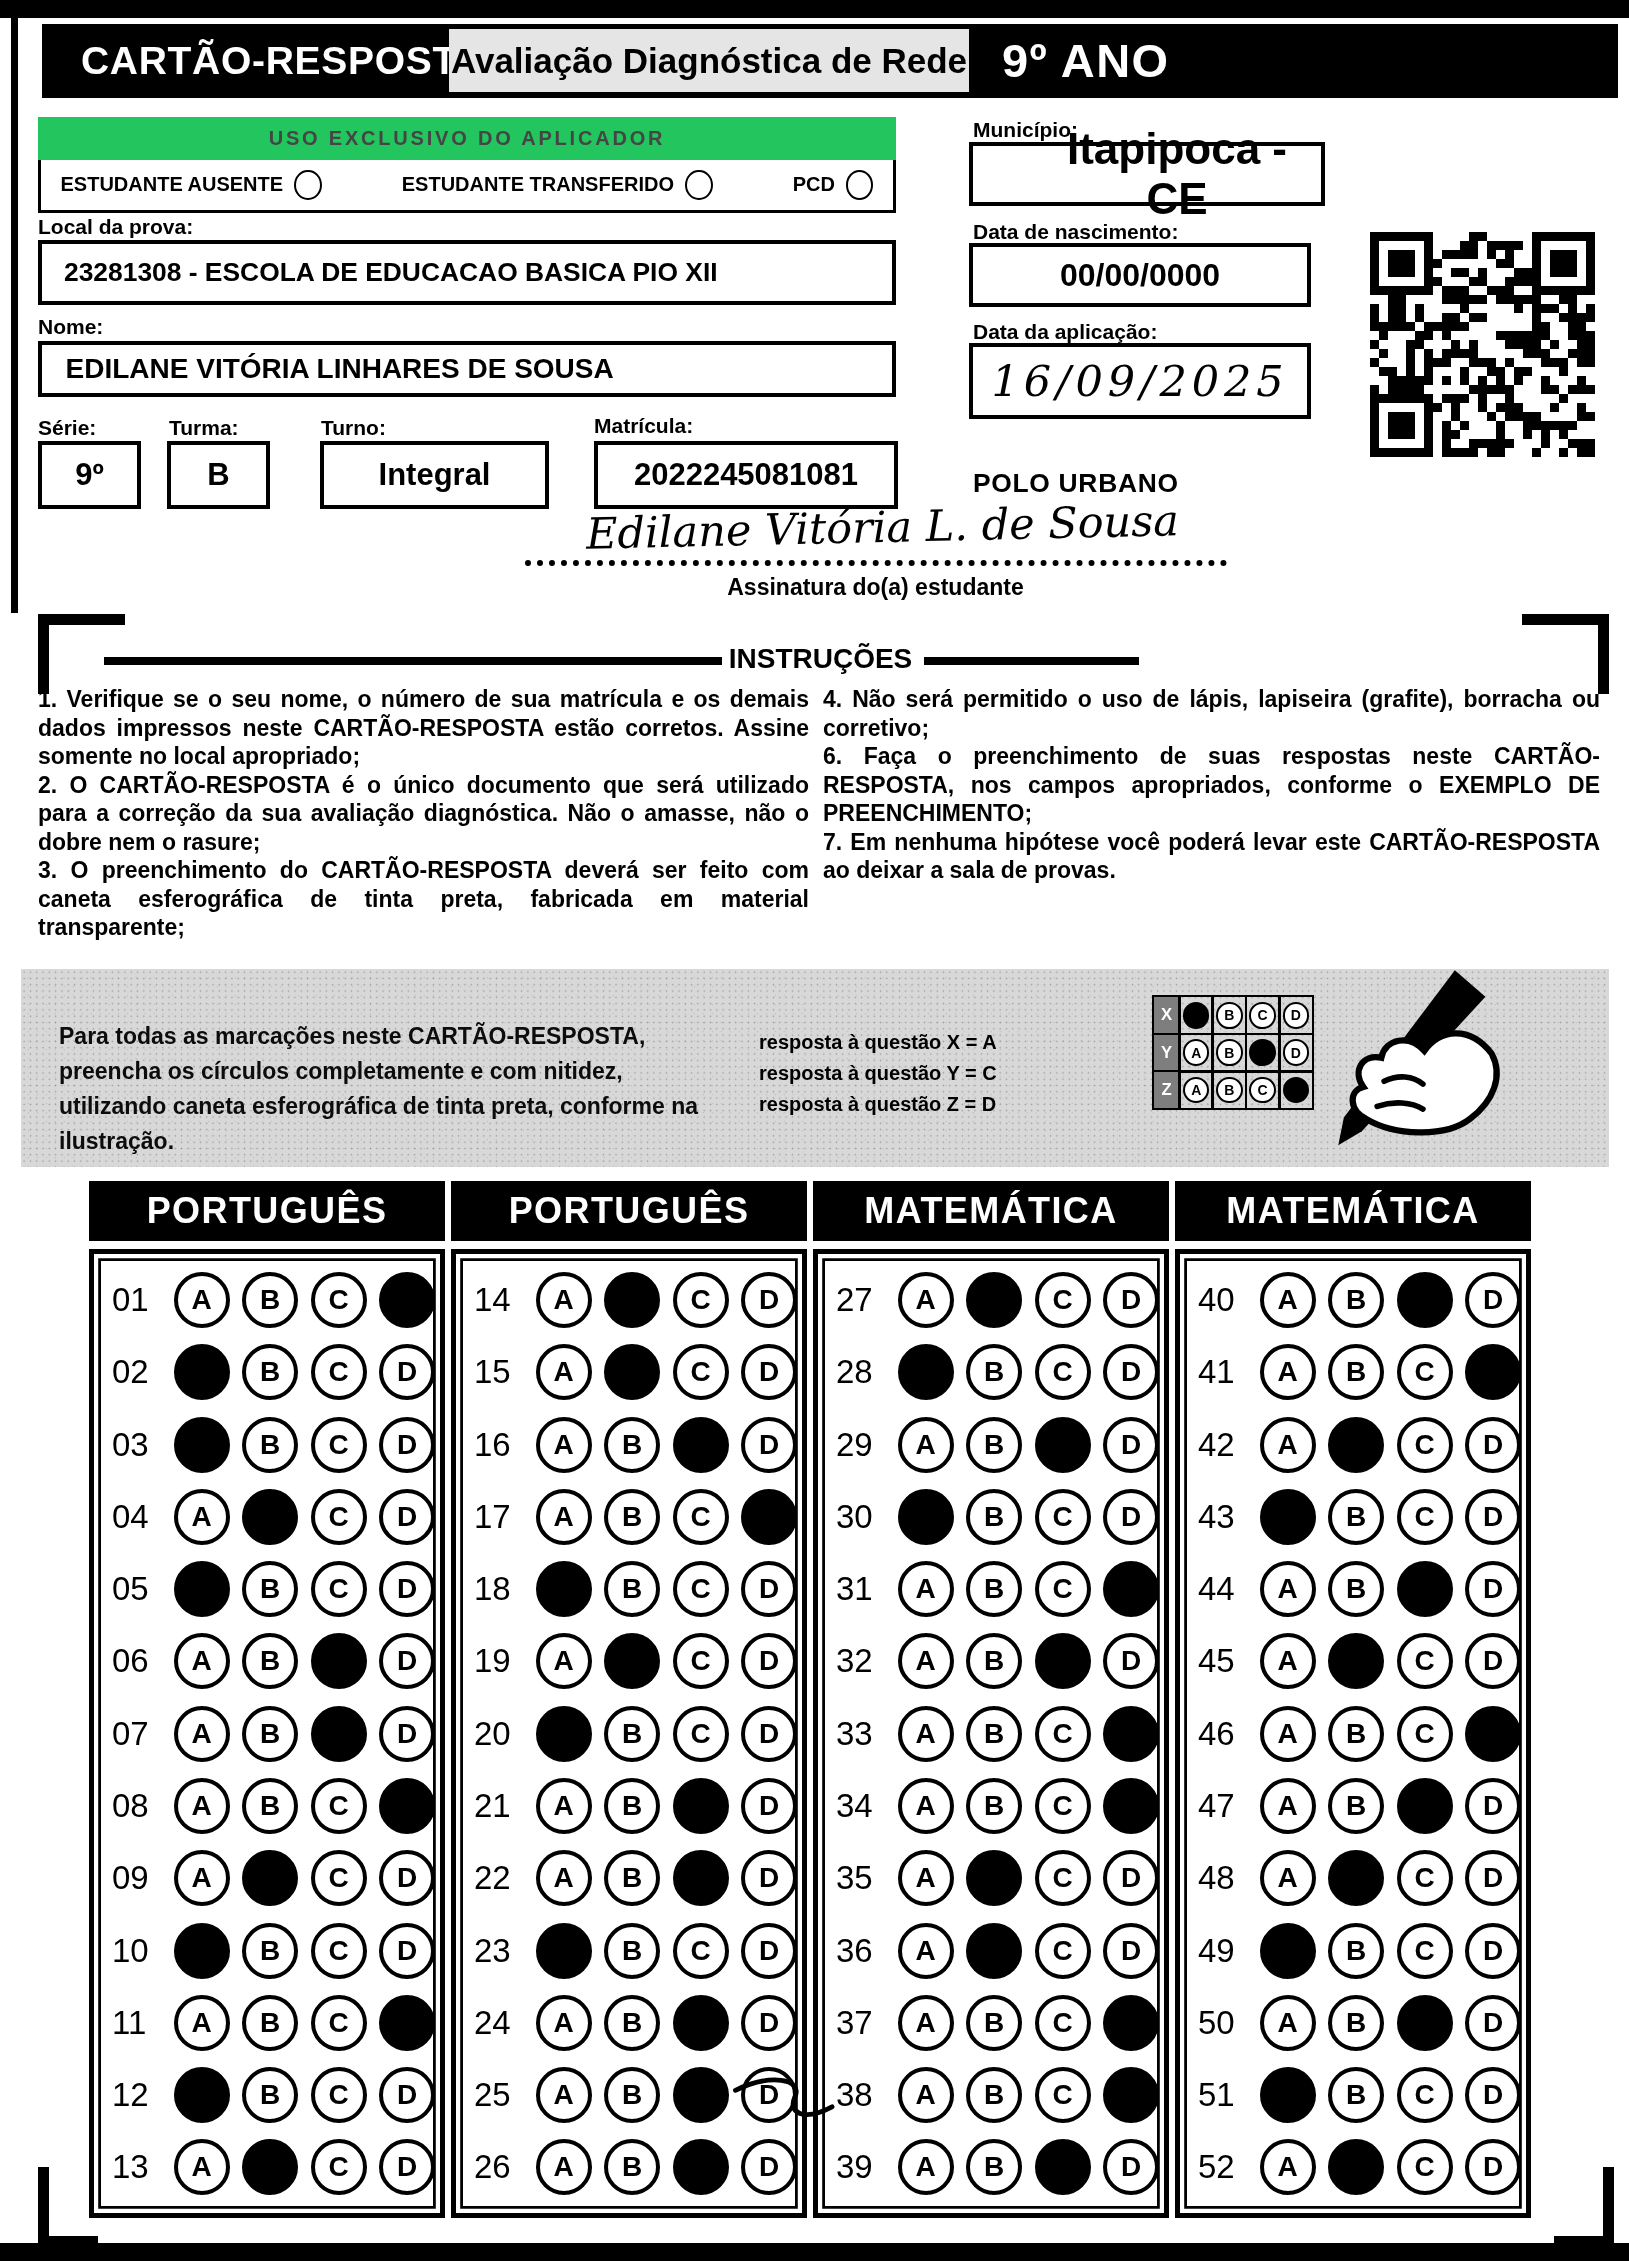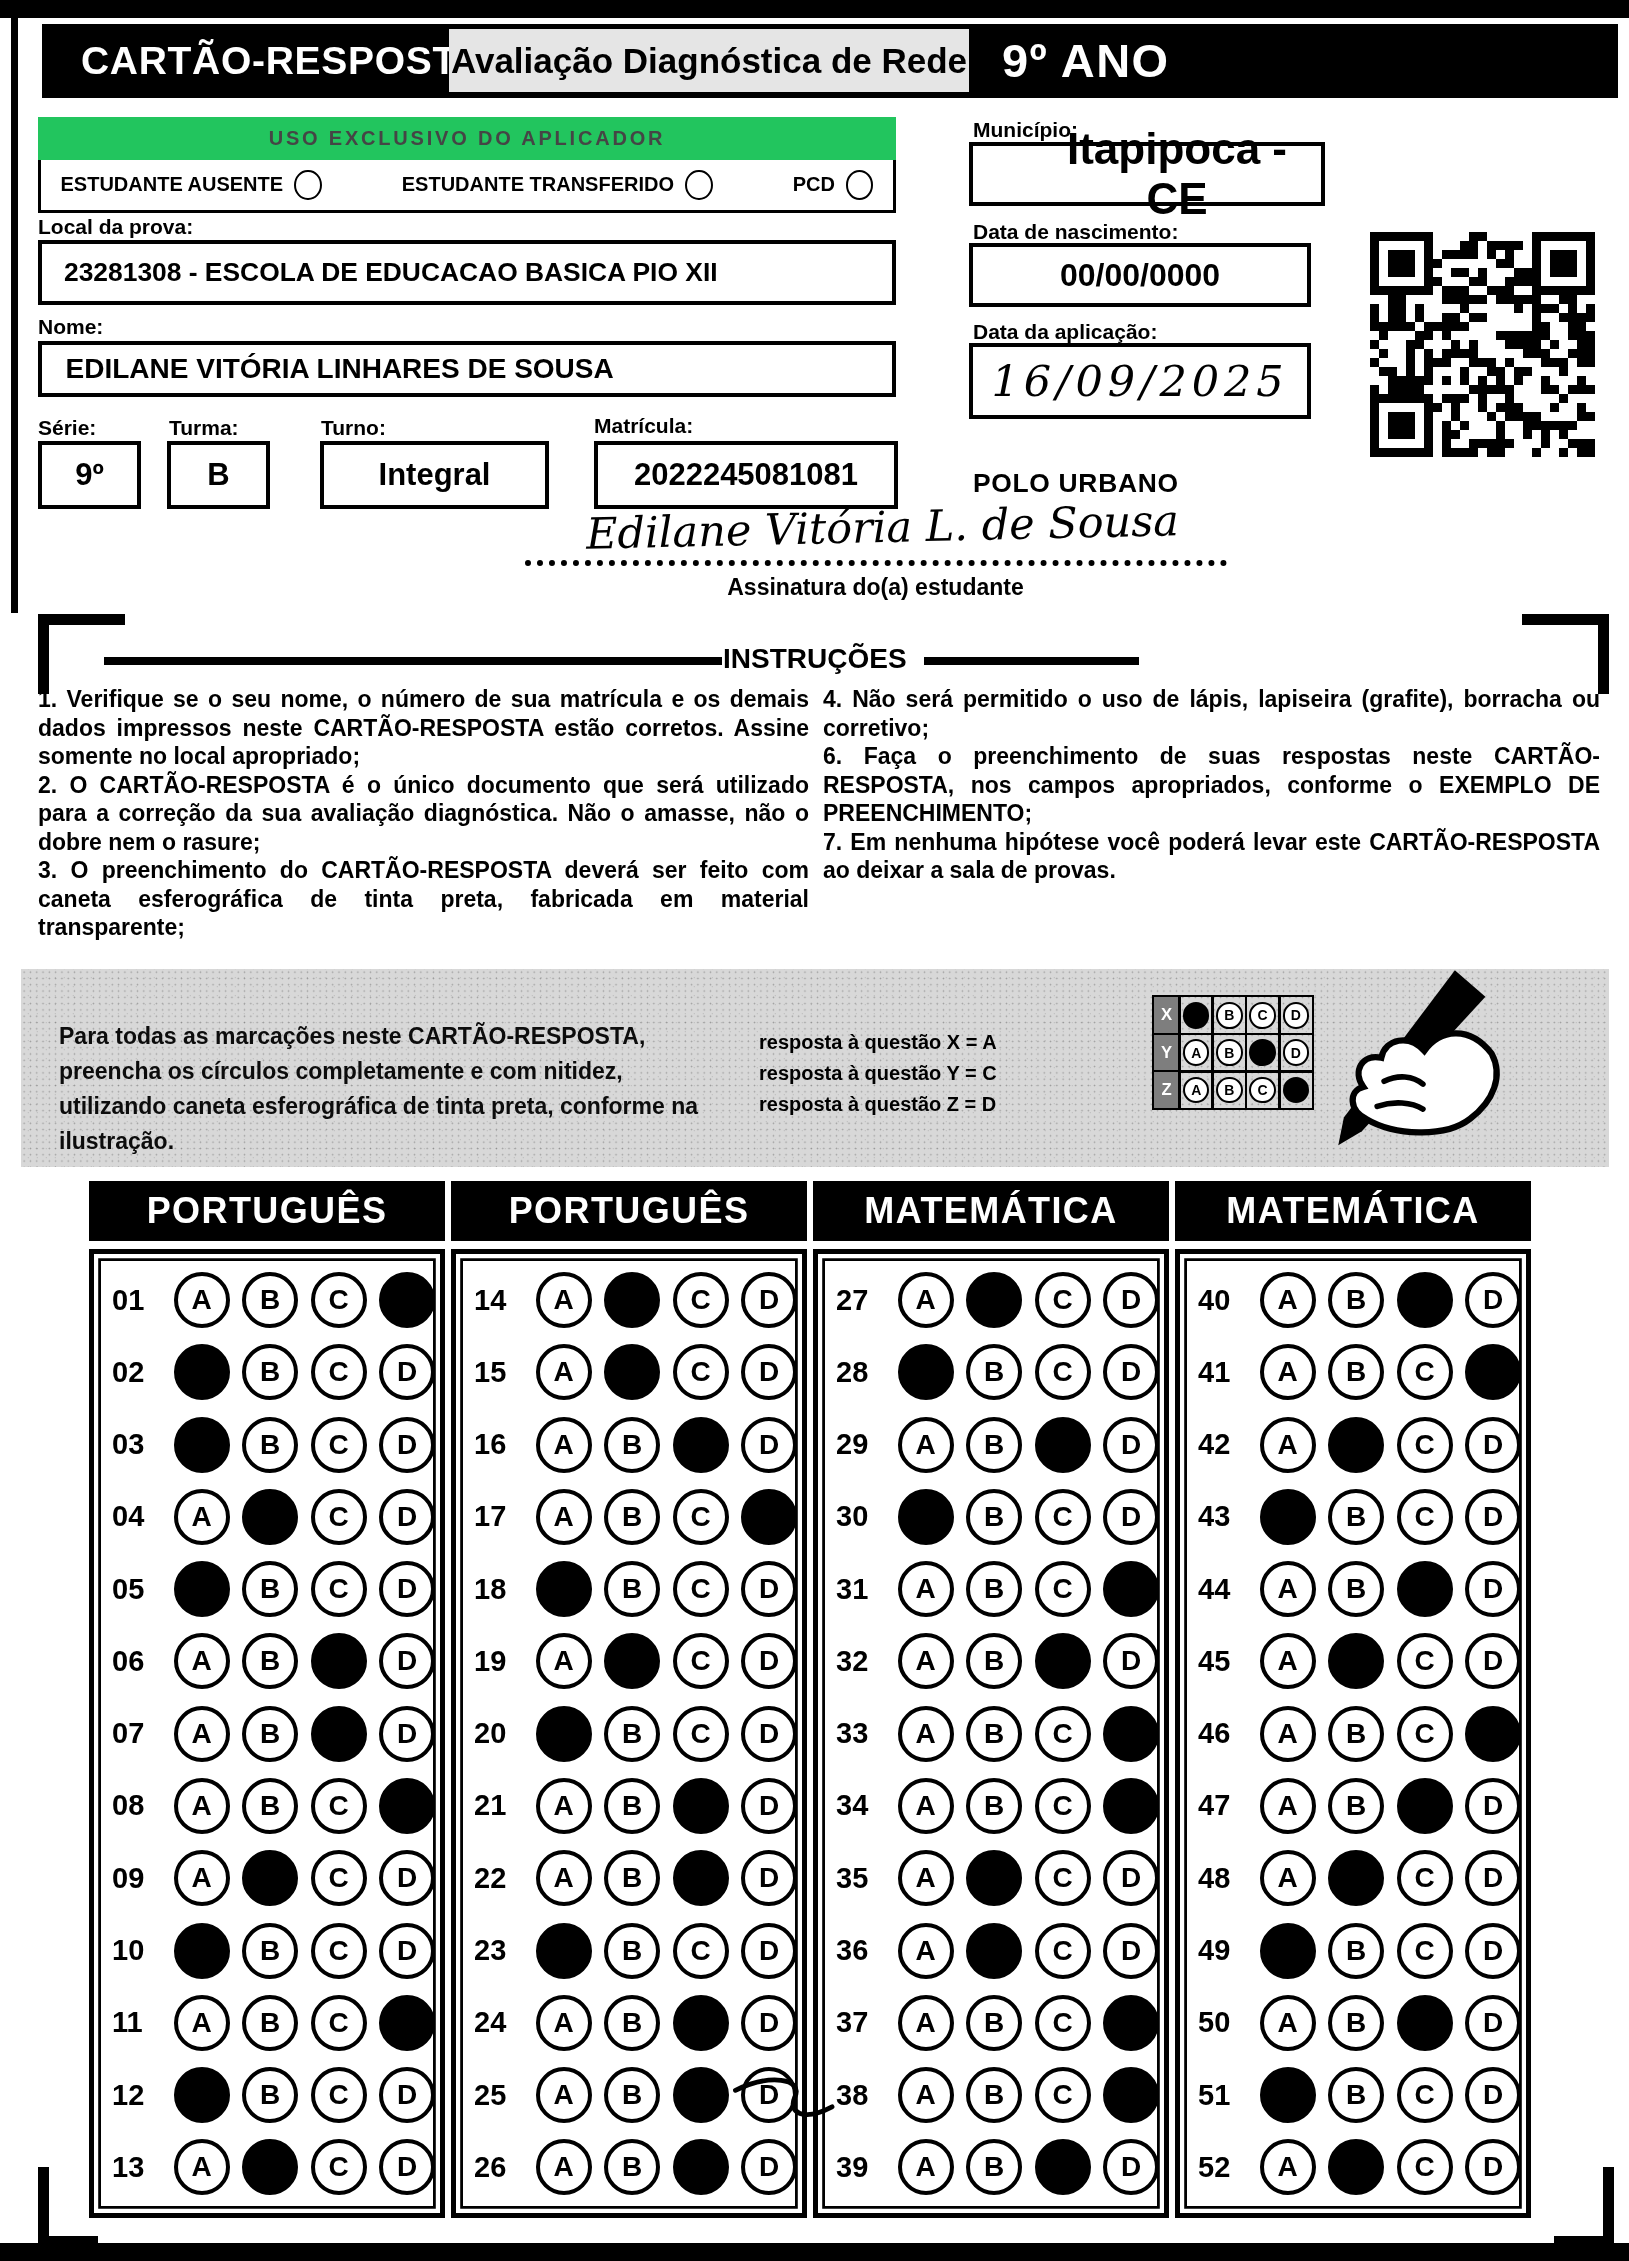--- a/index.html
+++ b/index.html
@@ -57,21 +57,21 @@
 
   
   .bracket{width:76px;height:69px;}
   .br-tl{left:38px;top:614px;border-top:11px solid #000;border-left:11px solid #000;}
   .br-tr{left:1522px;top:614px;border-top:11px solid #000;border-right:11px solid #000;}
   .br-bl{left:38px;top:2167px;width:49px;border-bottom:11px solid #000;border-left:11px solid #000;}
   .br-br{left:1554px;top:2167px;width:49px;border-bottom:11px solid #000;border-right:11px solid #000;}
 
   
   .inst-line-left{left:104px;top:657px;width:618px;height:8.3px;background:#000;}
-  .inst-title{left:723px;top:643px;width:195px;text-align:left;font-weight:bold;font-size:28px;}
+  .inst-title{left:723px;top:643px;width:195px;text-align:center;font-weight:bold;font-size:28px;}
   .inst-line-right{left:924px;top:657px;width:215px;height:8.3px;background:#000;}
   .inst-col{top:685px;font-weight:bold;font-size:23px;line-height:28.5px;text-align:justify;}
   .inst-col p{margin:0;}
   .inst-left{left:38px;width:771px;}
   .inst-right{left:823px;width:777px;}
 
   
   .example-band{left:21px;top:969px;width:1588px;height:198px;background:#d8d8d8;
       background-image:radial-gradient(rgba(0,0,0,.28) 0.7px,transparent 1px),
                        radial-gradient(rgba(0,0,0,.16) 0.7px,transparent 1px);
@@ -90,21 +90,21 @@
 
   
   .ans-col{position:absolute;top:1181px;width:356px;}
   .c0{left:89px;} .c1{left:451px;} .c2{left:813px;} .c3{left:1175px;}
   .ans-header{height:60px;background:#000;color:#fff;display:flex;align-items:center;justify-content:center;
               font-size:36px;font-weight:bold;letter-spacing:1.4px;}
   .ans-box{margin-top:8.3px;height:969px;border:5.6px solid #000;box-sizing:border-box;background:#fff;
            box-shadow:inset 0 0 0 4.2px #fff,inset 0 0 0 7px #000;
            display:flex;flex-direction:column;justify-content:space-around;padding:9.7px 0 9.7px 18px;}
   .q-row{display:flex;align-items:center;}
-  .q-num{width:49px;font-size:29px;font-weight:bold;}
+  .q-num{width:49px;font-size:33px;font-weight:normal;}
   .bubble{width:56px;height:56px;border:4.9px solid #000;border-radius:50%;margin-left:12.5px;
           display:flex;align-items:center;justify-content:center;font-size:28px;font-weight:bold;
           box-sizing:border-box;background:#fff;}
   .bubble.filled{background:#000;color:rgba(0,0,0,0);}
   .stray{position:absolute;left:731px;top:2071px;}
 </style>
 </head>
 <body>
 
 <div class="page">

